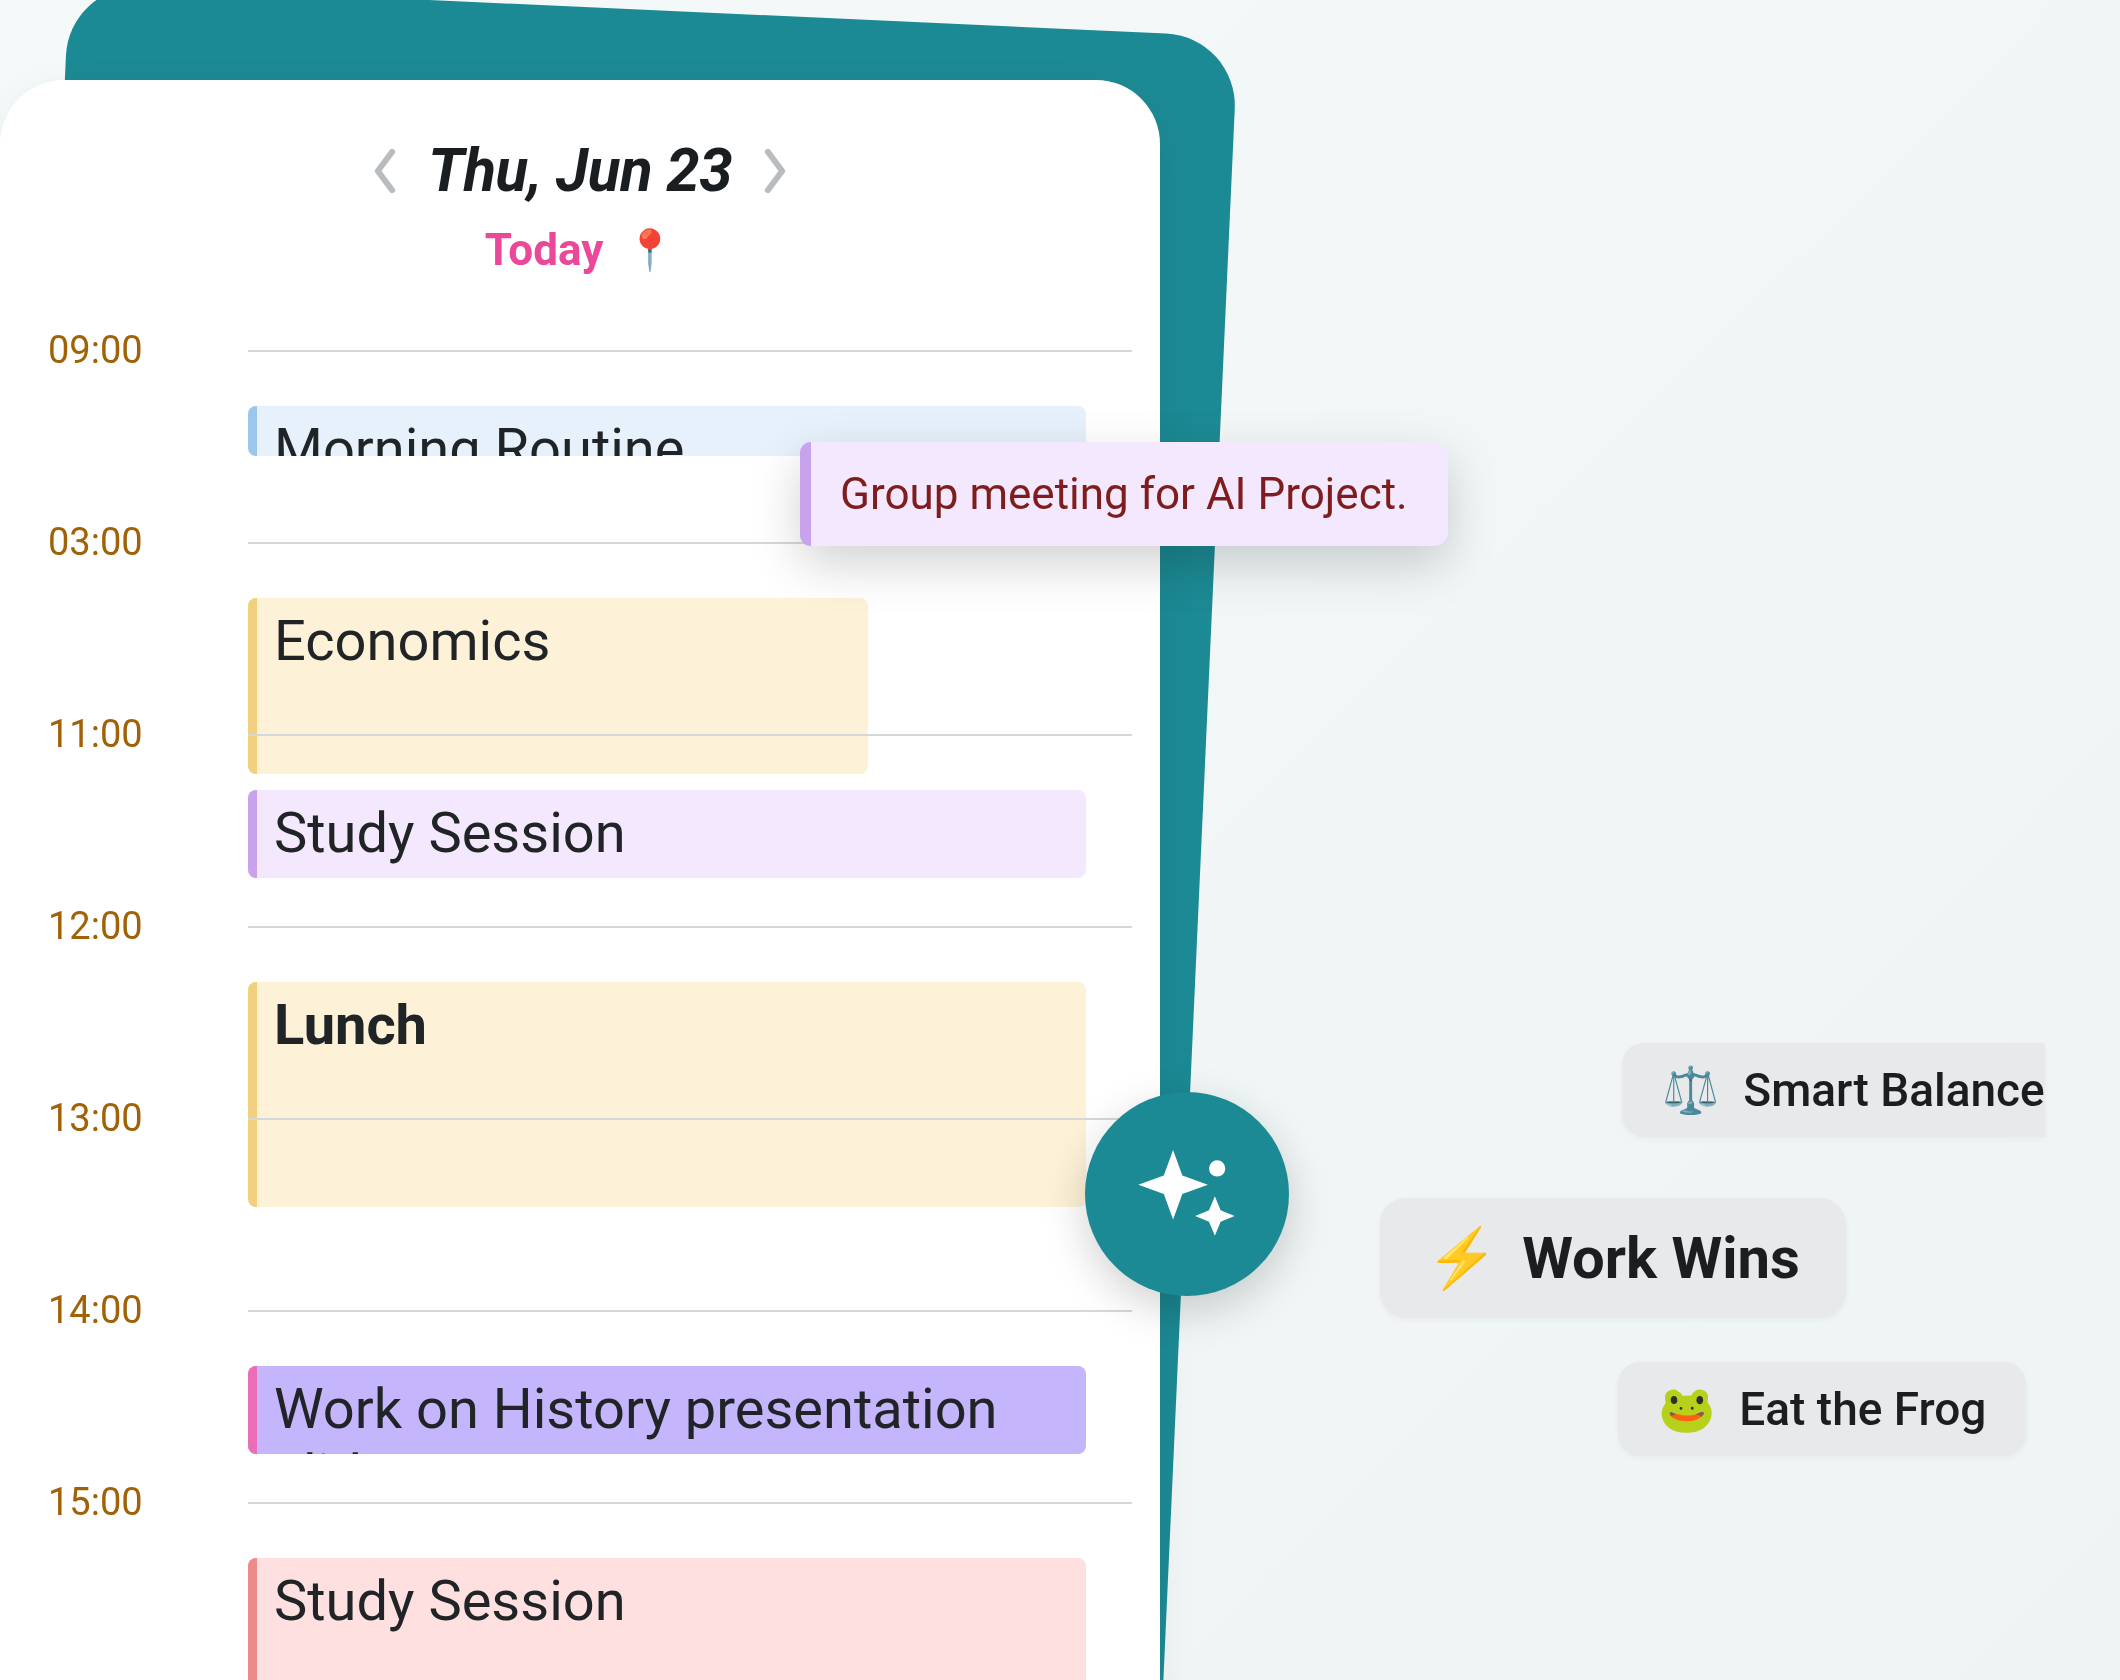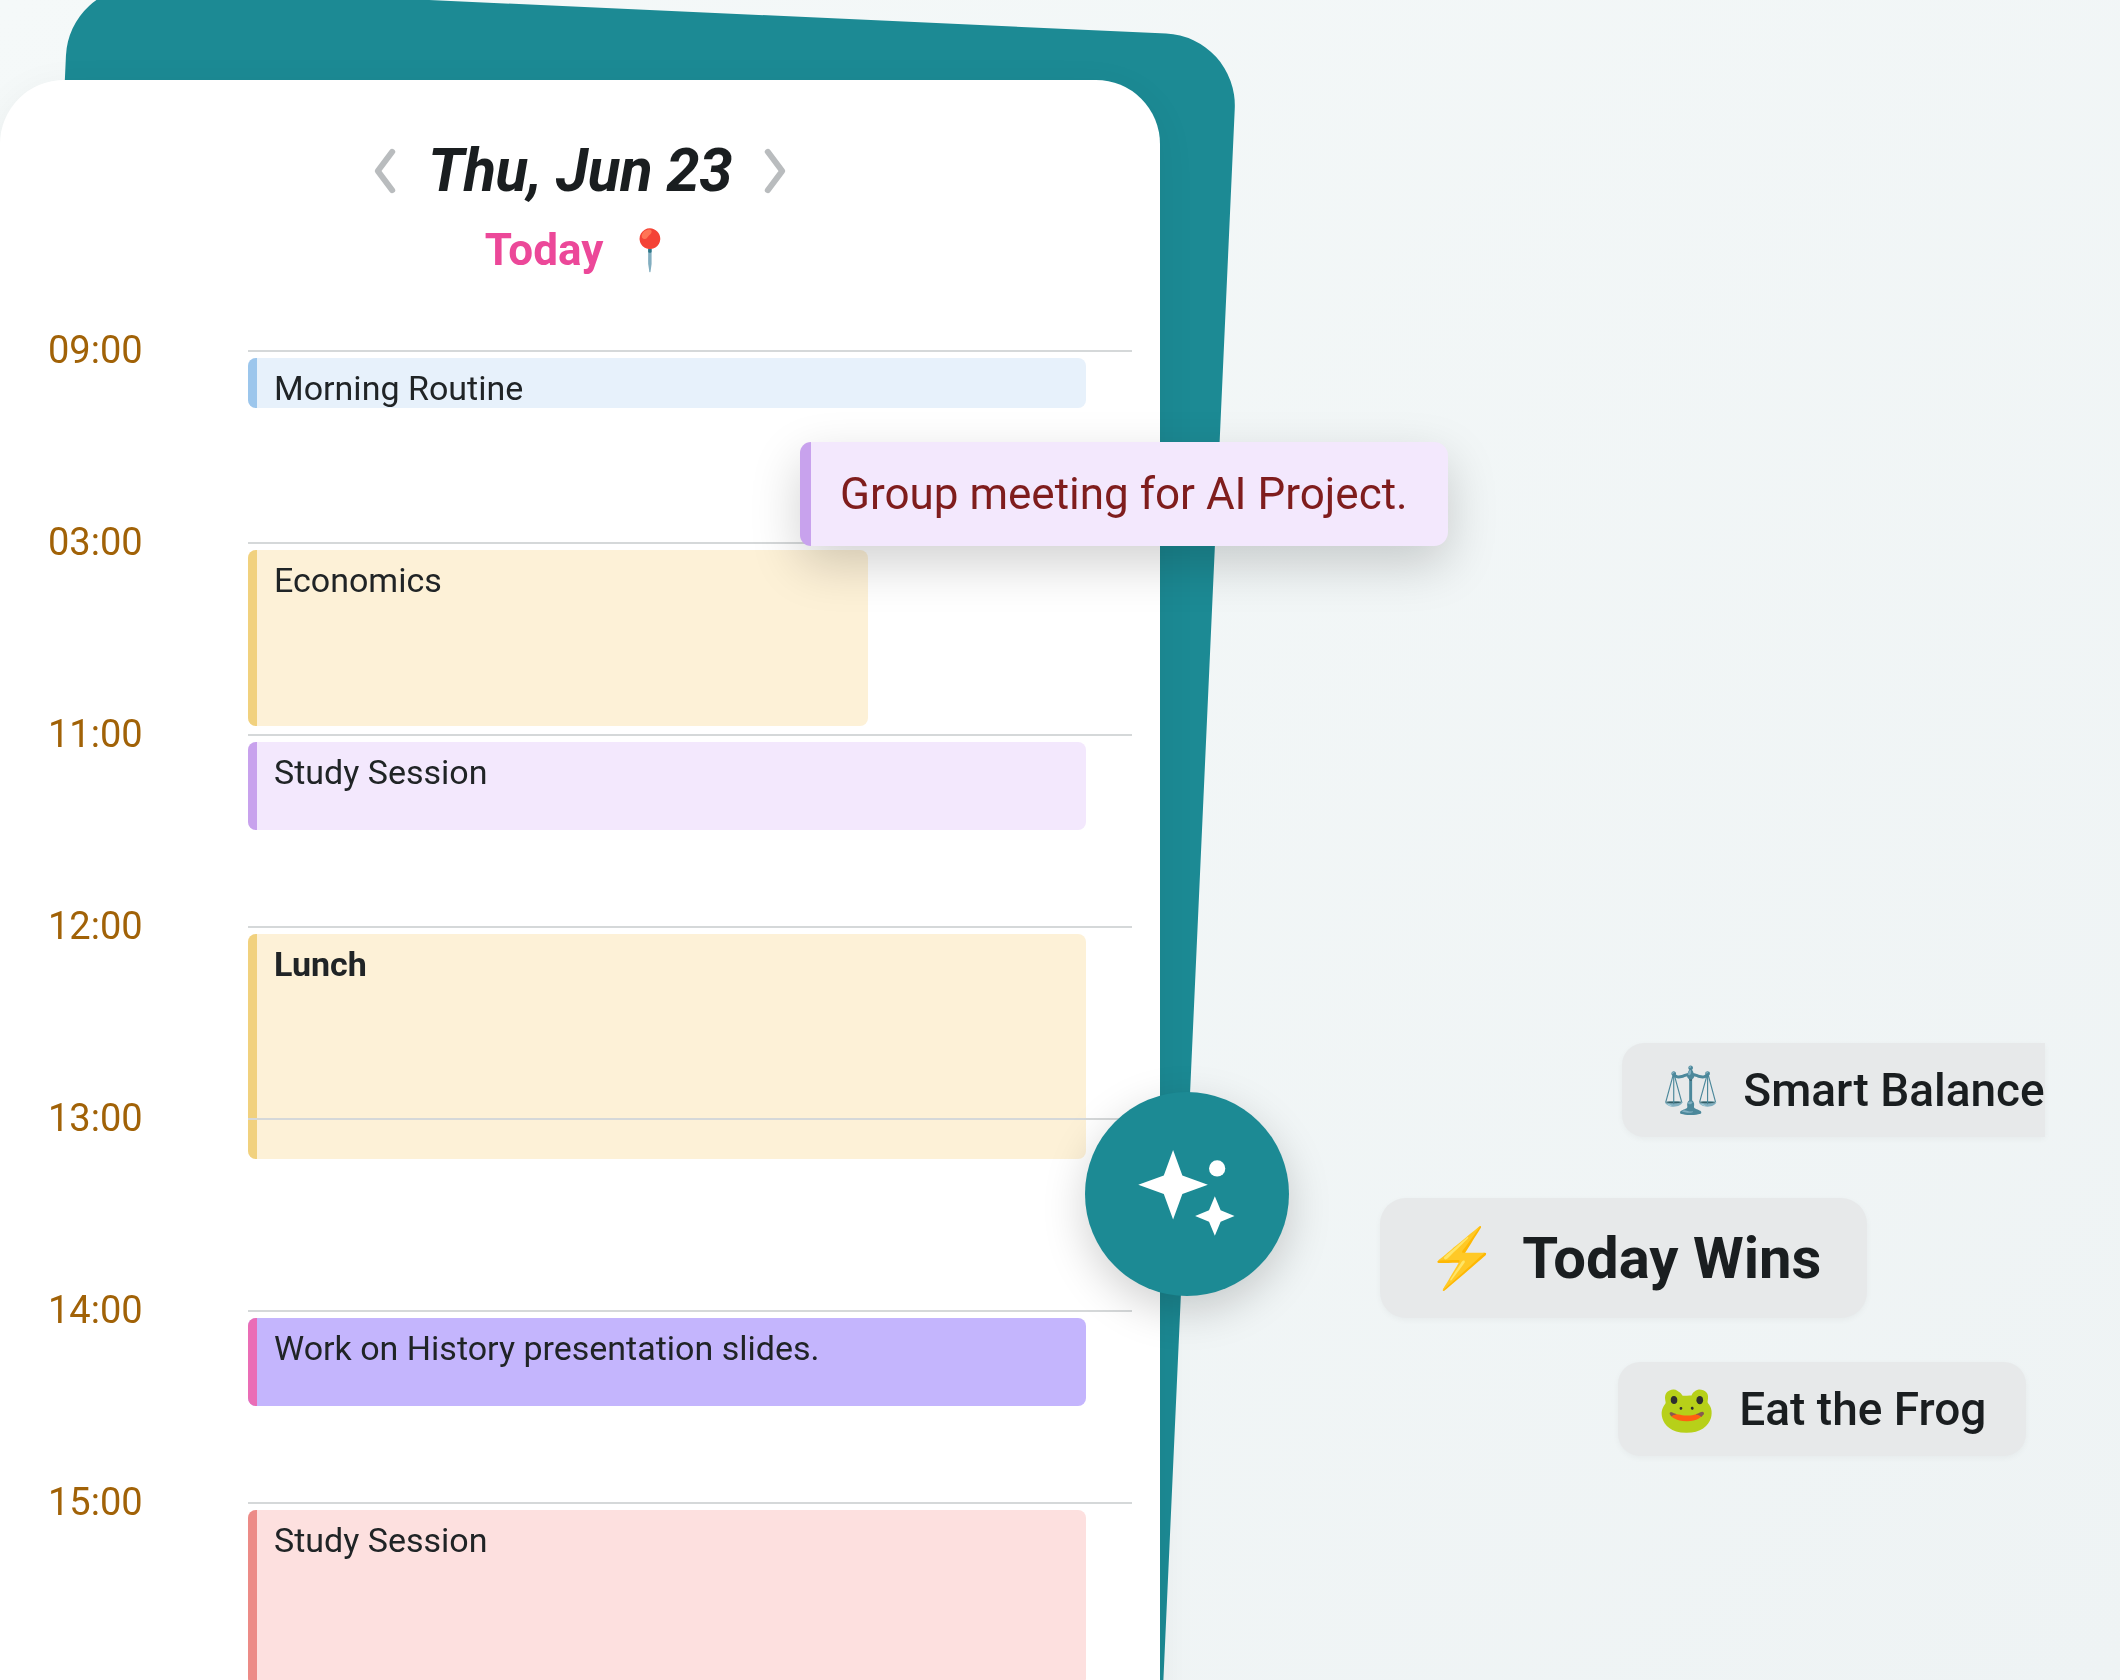--- a/index.html
+++ b/index.html
@@ -103,24 +103,25 @@
     top: 0;
     height: 2px;
     background: #d5d8d9;
   }
 
   .event {
     position: absolute;
     left: 200px;
     border-radius: 8px;
     padding: 10px 22px 0 26px;
-    font-size: 34px;
+    font-size: 56px;
     color: #202426;
     box-shadow: inset 7px 0 0 rgba(0,0,0,0.0);
     overflow: hidden;
+    margin-top: 48px;
   }
   .event .stripe {
     position: absolute;
     left: 0; top: 0; bottom: 0;
     width: 9px;
   }
   .ev-blue   { background:#e7f1fb; width: 838px; height: 50px; top: 8px; }
   .ev-blue .stripe { background:#9cc6ec; }
   .ev-yellow { background:#fdf1d7; }
   .ev-yellow .stripe { background:#f1d17e; }
@@ -271,18 +272,18 @@
     <circle cx="76" cy="28" r="7"></circle>
   </svg>
 </div>
 
 <div class="suggestion sug-balance">
   <span>⚖️</span>
   <span>Smart Balance</span>
 </div>
 <div class="suggestion big sug-quick">
   <span>⚡</span>
-  <span>Today Wins</span>
+  <span>Work Wins</span>
 </div>
 <div class="suggestion sug-frog">
   <span>🐸</span>
   <span>Eat the Frog</span>
 </div>
 
 </body></html>

